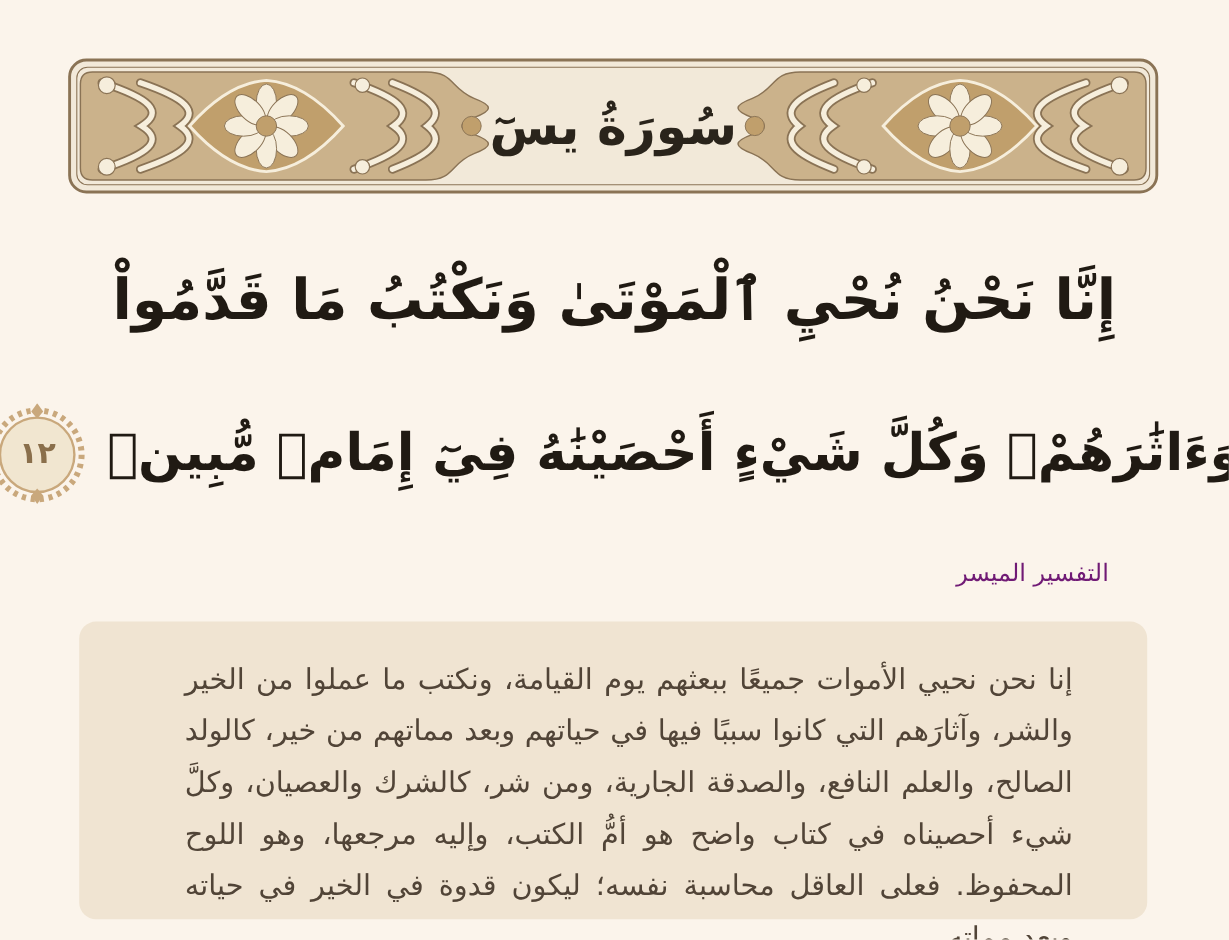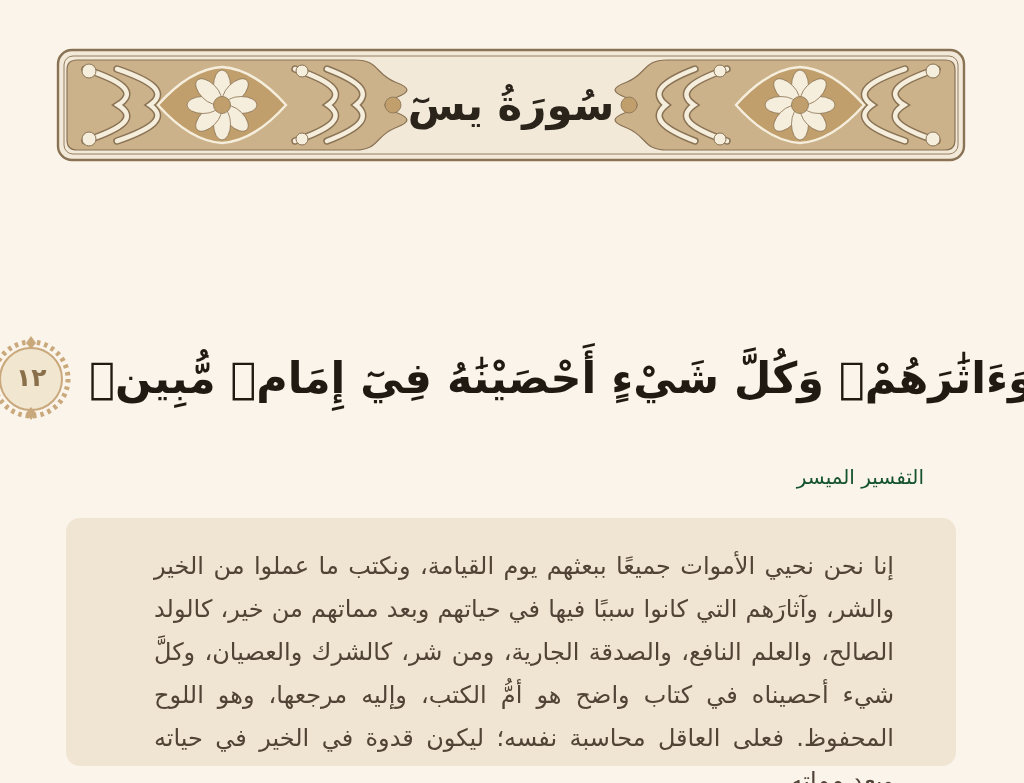--- a/index.html
+++ b/index.html
@@ -43,21 +43,21 @@
   .ayah-medallion svg { position: absolute; inset: 0; }
   .ayah-number {
     position: absolute; inset: 0;
     display: flex; align-items: center; justify-content: center;
     font-size: 25px; font-weight: bold; color: #8A6F4B;
   }
 
   
   .tafsir-label {
     position: absolute; top: 465px; right: 100px;
-    font-size: 20px; color: #14532d;
+    font-size: 20px; color: #701a75;
     direction: rtl;
   }
   .tafsir-box {
     position: absolute; left: 66px; top: 518px;
     width: 890px; height: 248px;
     background: #F0E4D2;
     border-radius: 14px;
     box-sizing: border-box;
     padding: 27px 62px 27px 88px;
   }
@@ -126,20 +126,21 @@
           <ellipse class="petal" cx="167" cy="39" rx="8.5" ry="16" transform="rotate(270 167 58)"></ellipse>
           <ellipse class="petal" cx="167" cy="39" rx="8.5" ry="16" transform="rotate(315 167 58)"></ellipse>
           <circle class="rosette-core" cx="167" cy="58" r="8.5"></circle>
         </g>
       </g>
       <use href="#panel" transform="translate(912,0) scale(-1,1)"></use>
     </svg>
     <div class="banner-title">سُورَةُ يسٓ</div>
   </div>
 
+  <div class="verse-line verse-line-1">إِنَّا نَحْنُ نُحْيِ ٱلْمَوْتَىٰ وَنَكْتُبُ مَا قَدَّمُواْ</div>
 
   <div class="verse-line verse-line-2">
     <span>وَءَاثَٰرَهُمْۚ وَكُلَّ شَيْءٍ أَحْصَيْنَٰهُ فِيٓ إِمَامٖ مُّبِينٖ</span>
     <span class="ayah-medallion">
       <svg viewBox="0 0 84 84" aria-hidden="true">
         <circle cx="42" cy="43" r="37" fill="none" stroke="#C9A87C" stroke-width="5" stroke-dasharray="3.5 4"></circle>
         <circle cx="42" cy="43" r="31" fill="#F1E6D0" stroke="#C9A87C" stroke-width="2"></circle>
         <path d="M42 0 L47 7 L42 13 L37 7 Z" fill="#C9A87C"></path>
         <path d="M42 84 L47 77 L42 71 L37 77 Z" fill="#C9A87C"></path>
       </svg>

